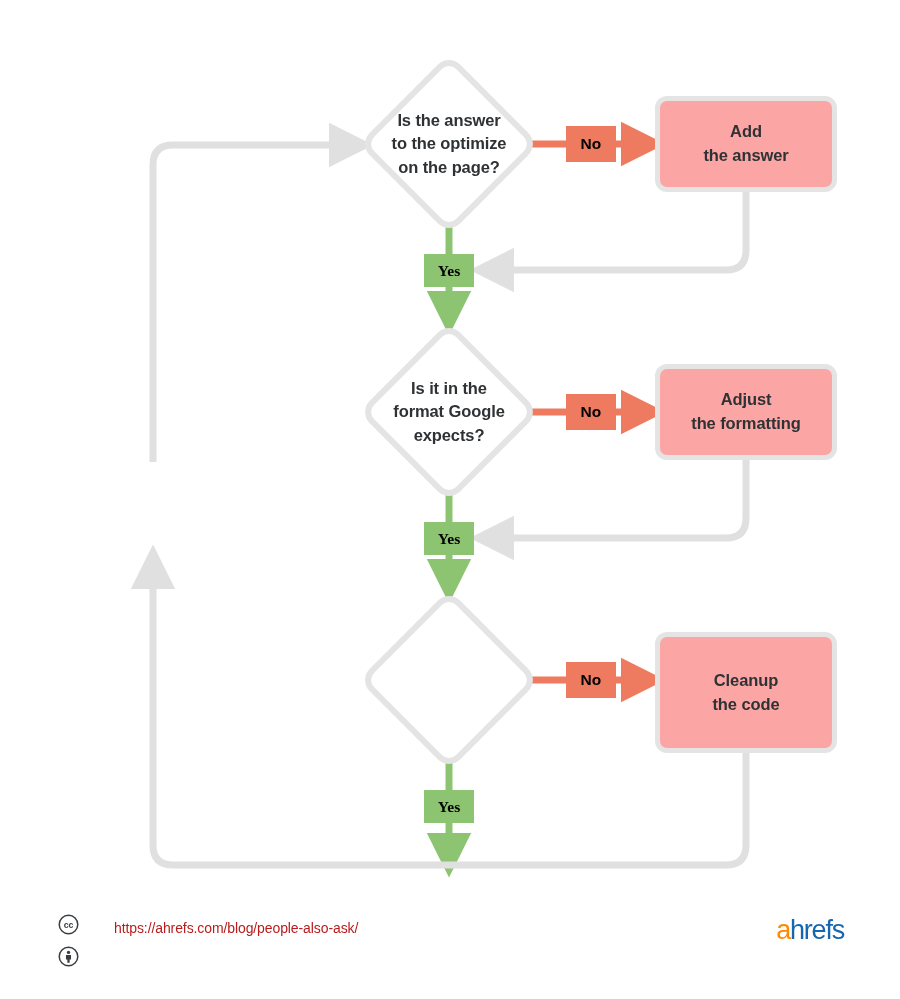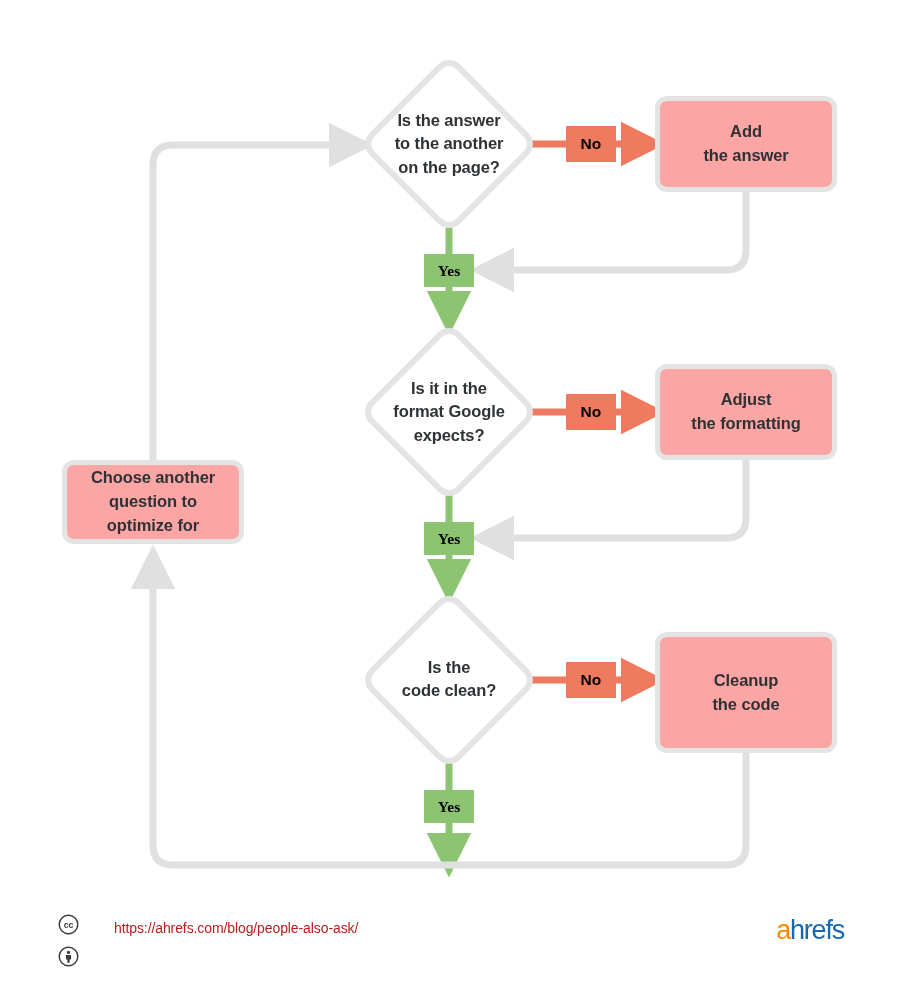--- a/index.html
+++ b/index.html
@@ -152,36 +152,32 @@
     <path d="M449,743 L449,862" stroke="#8cc472" stroke-width="7" fill="none" marker-end="url(#ah-green)"></path>
 
     <path d="M746,726 L746,845 Q746,865 726,865 L173,865 Q153,865 153,845 L153,560" stroke="#e0e0e0" stroke-width="7" fill="none" marker-end="url(#ah-gray)"></path>
 
     <path d="M153,462 L153,165 Q153,145 173,145 L358,145" stroke="#e0e0e0" stroke-width="7" fill="none" marker-end="url(#ah-gray)"></path>
   </svg>
 
   <div class="diamond" style="left:385px; top:80px;"></div>
   <div class="diamond-label" style="left:344px; top:109px;">
     <div>Is the answer</div>
-    <div>to the another</div>
+    <div>to the optimize</div>
     <div>on the page?</div>
   </div>
 
   <div class="diamond" style="left:385px; top:348px;"></div>
   <div class="diamond-label" style="left:344px; top:377px;">
     <div>Is it in the</div>
     <div>format Google</div>
     <div>expects?</div>
   </div>
 
   <div class="diamond" style="left:385px; top:616px;"></div>
-  <div class="diamond-label" style="left:344px; top:656px;">
-    <div>Is the</div>
-    <div>code clean?</div>
-  </div>
 
   <div class="box" style="left:655px; top:96px; width:182px; height:96px;">
     <div>
       <div>Add</div>
       <div>the answer</div>
     </div>
   </div>
 
   <div class="box" style="left:655px; top:364px; width:182px; height:96px;">
     <div>
@@ -190,27 +186,20 @@
     </div>
   </div>
 
   <div class="box" style="left:655px; top:632px; width:182px; height:121px;">
     <div>
       <div>Cleanup</div>
       <div>the code</div>
     </div>
   </div>
 
-  <div class="box" style="left:62px; top:460px; width:182px; height:84px;">
-    <div>
-      <div>Choose another</div>
-      <div>question to</div>
-      <div>optimize for</div>
-    </div>
-  </div>
 
   <div class="badge badge-no" style="left:566px; top:126px; width:50px; height:36px;">No</div>
   <div class="badge badge-no" style="left:566px; top:394px; width:50px; height:36px;">No</div>
   <div class="badge badge-no" style="left:566px; top:662px; width:50px; height:36px;">No</div>
 
   <div class="badge badge-yes" style="left:424px; top:254px; width:50px; height:33px;">Yes</div>
   <div class="badge badge-yes" style="left:424px; top:522px; width:50px; height:33px;">Yes</div>
   <div class="badge badge-yes" style="left:424px; top:790px; width:50px; height:33px;">Yes</div>
 
   <div class="footer">

